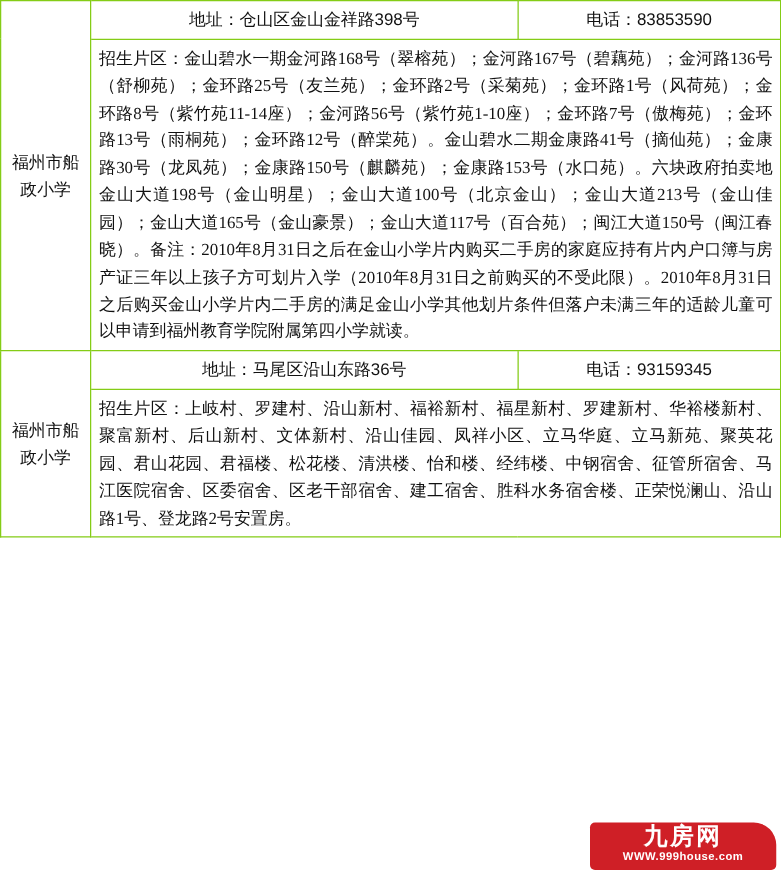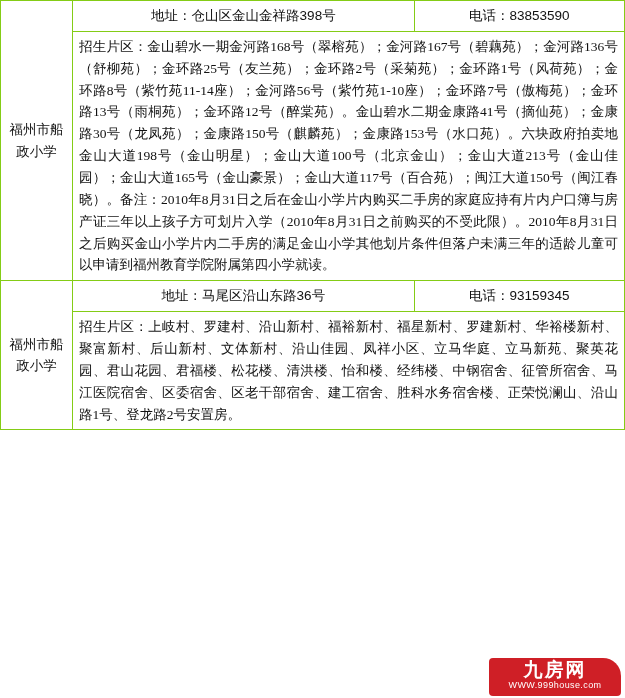--- a/index.html
+++ b/index.html
@@ -50,37 +50,37 @@
   .district-text {
     display: block;
     text-align: justify;
     text-justify: inter-ideograph;
     font-family: Liberation Serif, serif;
   }
   .watermark {
     position: absolute;
     right: 4px;
     bottom: 2px;
-    width: 132px;
+    width: 149px;
     height: 38px;
     background: #cf1f26;
     border-radius: 4px 18px 4px 4px;
     color: #ffffff;
     text-align: center;
     font-size: 19px;
     font-weight: bold;
     letter-spacing: 2px;
     box-sizing: border-box;
     padding-top: 2px;
     line-height: 1.05;
   }
   .watermark .wm-sub {
     display: block;
     font-size: 9px;
-    font-weight: normal;
+    font-weight: bold;
     letter-spacing: 0.4px;
     margin-top: 1px;
   }
 </style>
 </head>
 <body>
 
 <table class="school-table">
   <colgroup>
     <col style="width:72px">

